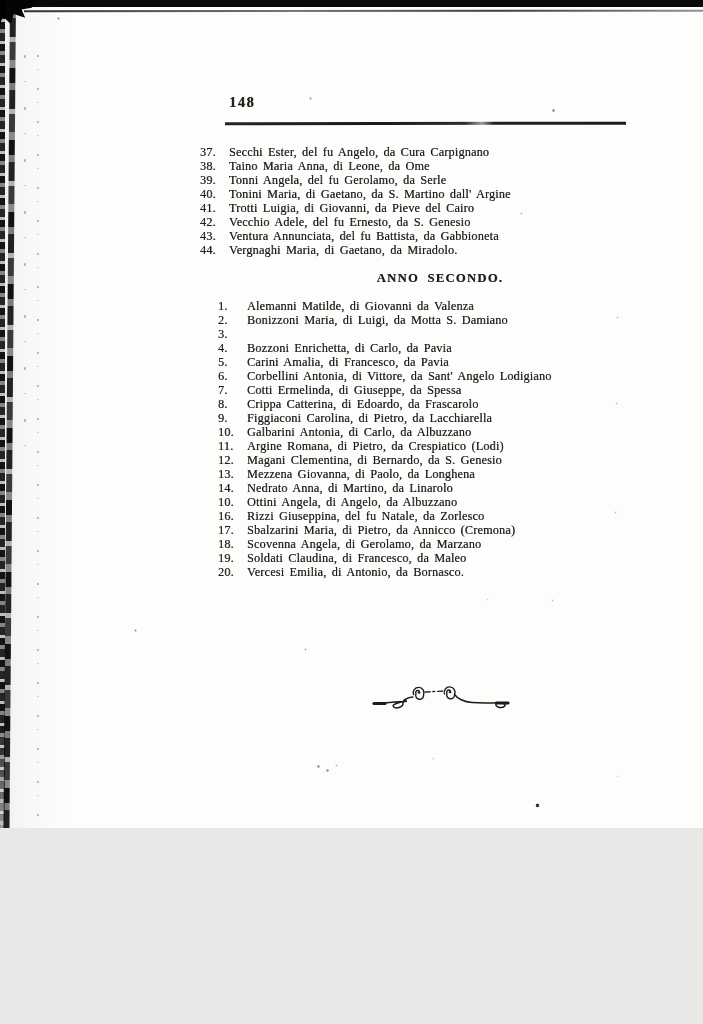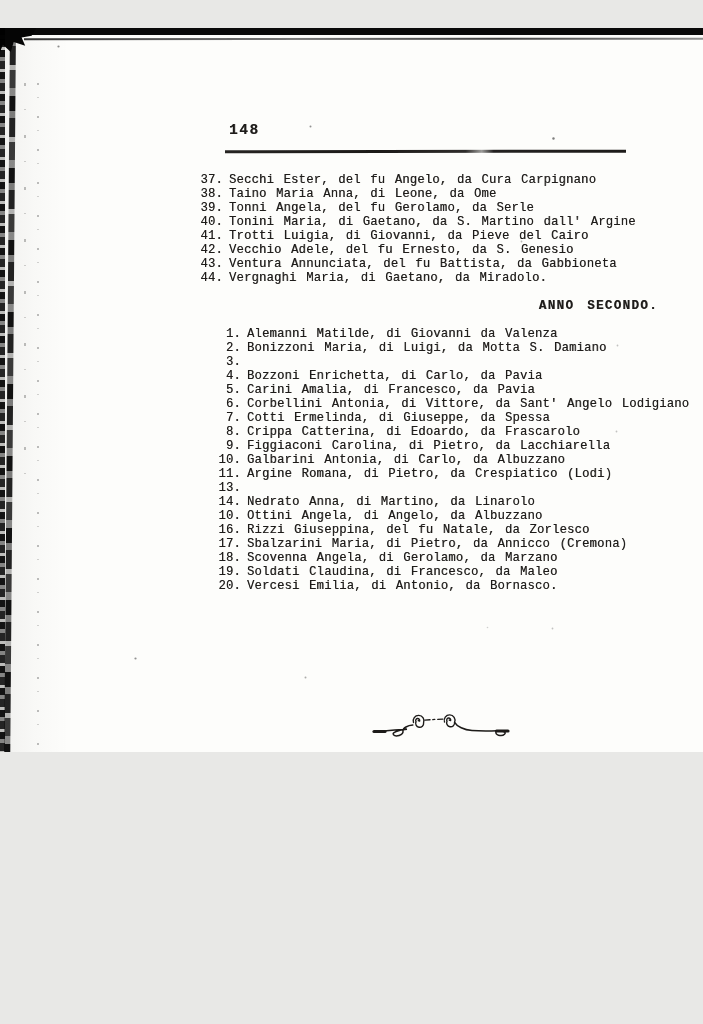--- a/index.html
+++ b/index.html
@@ -1,23 +1,22 @@
 <!DOCTYPE html>
 <html><head>
 <meta charset="utf-8">
 <style>
   html,body{margin:0;padding:0;background:#e8e8e6;}
   .page{
-    position:relative; width:703px; height:724px; overflow:hidden;
+    position:relative; width:703px; height:828px; overflow:hidden;
     background:
       linear-gradient(90deg, rgba(20,18,15,.05) 0px, rgba(20,18,15,.02) 34px, rgba(0,0,0,0) 70px),
       #fdfdfb;
-    font-family:Liberation Mono, monospace;
+    font-family:Liberation Serif, serif;
     color:#1e1c1a;
-    margin-top:28px;
   }
   
   .top-bar{position:absolute;left:0;top:0;width:703px;height:7px;background:#090909;}
   .top-line{position:absolute;left:24px;top:10px;width:679px;height:2px;
     background:linear-gradient(90deg,rgba(15,15,15,.85),rgba(30,30,30,.6) 40%,rgba(15,15,15,.8) 70%,rgba(40,40,40,.5));
     transform:rotate(-.06deg);}
   .corner-blot{position:absolute;left:0;top:0;width:36px;height:24px;background:#050505;
     clip-path:polygon(0 0,100% 0,88% 32%,60% 40%,70% 74%,38% 58%,30% 100%,8% 70%,0 100%);}
   .binding-a{position:absolute;left:0;top:0;width:5px;height:905px;
     background:repeating-linear-gradient(180deg,rgba(0,0,0,.92) 0 7px,rgba(0,0,0,.45) 7px 11px,rgba(0,0,0,.85) 11px 19px,rgba(0,0,0,.22) 19px 22px);
@@ -52,23 +51,23 @@
   
   .page-number{position:absolute;left:229px;top:94px;font-size:14.5px;font-weight:bold;
     letter-spacing:1.5px;text-shadow:.4px 0 rgba(26,24,22,.55);}
   .rule{position:absolute;left:225px;top:122px;width:401px;height:2.6px;transform:rotate(-.1deg);
     background:linear-gradient(90deg,#262422 0%,#1c1a18 38%,#2e2c2a 60%,rgba(60,58,55,.5) 64%,#232120 67%,#1d1b19 100%);}
   .list{position:absolute;display:block;}
   .list-first{left:200px;top:146px;}
   .list-second{left:218px;top:300px;}
   .row{display:flex;height:14px;line-height:13.8px;font-size:12.2px;letter-spacing:.2px;
     word-spacing:2px;white-space:nowrap;text-shadow:.35px 0 rgba(26,24,22,.6);}
-  .row .num{display:inline-block;width:23px;text-align:right;flex:0 0 auto;}
+  .row .num{display:inline-block;width:23px;text-align:left;flex:0 0 auto;}
   .row .txt{display:inline-block;margin-left:6px;flex:0 0 auto;}
-  .heading{position:absolute;left:222px;top:271px;width:436px;margin:0;text-align:right;
+  .heading{position:absolute;left:222px;top:271px;width:436px;margin:0;text-align:center;
     font-size:12.6px;font-weight:bold;letter-spacing:1.3px;word-spacing:4px;
     text-shadow:.4px 0 rgba(26,24,22,.6);}
   .ornament{position:absolute;left:371px;top:685px;width:140px;height:26px;}
 </style>
 </head>
 <body>
 
 <div class="page">
 
   <div class="top-bar"></div>
@@ -177,23 +176,28 @@
       <div class="row">
         <span class="num">10.</span>
         <span class="txt">Galbarini Antonia, di Carlo, da Albuzzano</span>
       </div>
 
       <div class="row">
         <span class="num">11.</span>
         <span class="txt">Argine Romana, di Pietro, da Crespiatico (Lodi)</span>
       </div>
 
+      <div class="row">
+        <span class="num">12.</span>
+        <span class="txt">Magani Clementina, di Bernardo, da S. Genesio</span>
+      </div>
 
       <div class="row">
         <span class="num">13.</span>
+        <span class="txt">Mezzena Giovanna, di Paolo, da Longhena</span>
       </div>
 
       <div class="row">
         <span class="num">14.</span>
         <span class="txt">Nedrato Anna, di Martino, da Linarolo</span>
       </div>
 
       <div class="row">
         <span class="num">10.</span>
         <span class="txt">Ottini Angela, di Angelo, da Albuzzano</span>

